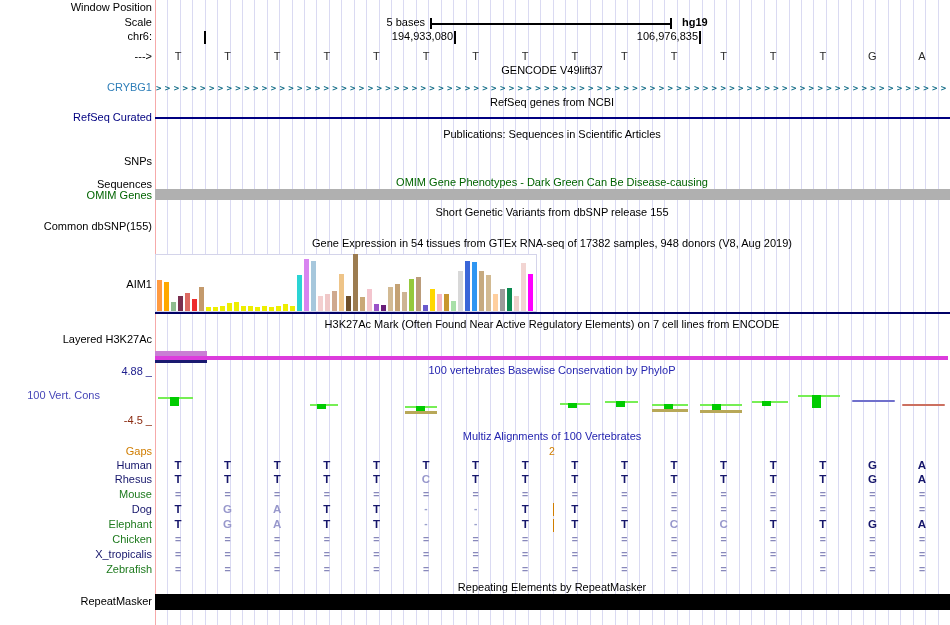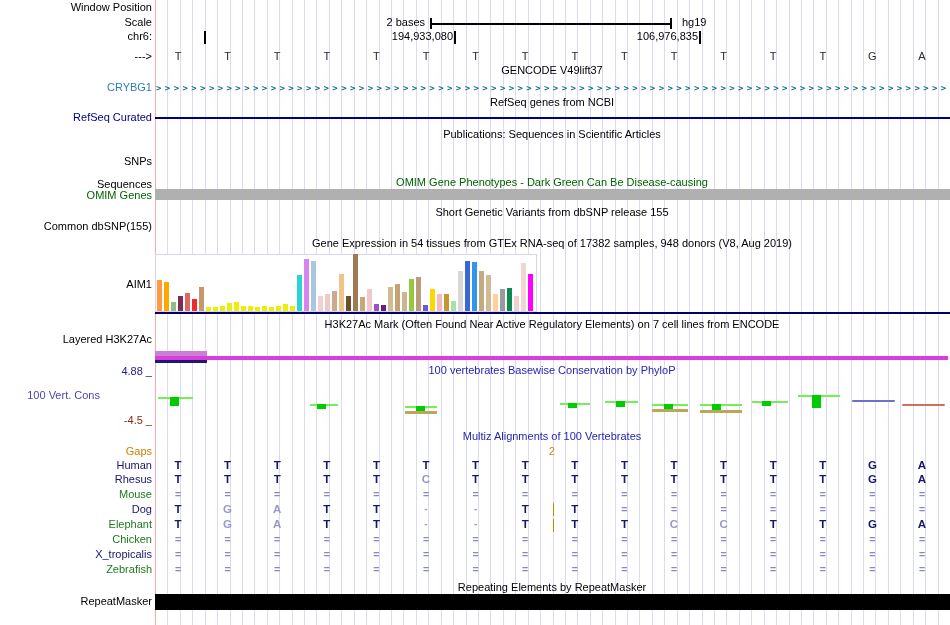--- a/index.html
+++ b/index.html
@@ -4,21 +4,21 @@
 <style>
   html,body{margin:0;padding:0;background:#fff;}
   #app{position:relative;width:950px;height:625px;background:#fff;overflow:hidden;
        font-family:"Liberation Sans","DejaVu Sans",sans-serif;font-size:11px;color:#000;}
   .abs{position:absolute;}
   .lbl{position:absolute;white-space:pre;line-height:12px;}
   .r{text-align:right;}
   .c{transform:translateX(-50%);white-space:pre;}
   #hdr-title{top:1px;left:517px;}
   #scale-label{top:16px;right:525px;}
-  #hg19{top:16px;left:682px;}
+  #hg19{top:16px;left:682px;font-weight:bold;}
   .cap{width:2px;height:11px;top:18px;background:#000;}
 </style>
 </head>
 <body>
 
 <div id="app">
   <div id="grid">
       <div style="position: absolute; left: 155px; top: 0px; width: 1px; height: 625px; background: rgb(246, 170, 170);"></div>
       <div style="position: absolute; left: 167.422px; top: 0px; width: 1px; height: 625px; background: rgb(218, 218, 242);"></div>
       <div style="position: absolute; left: 179.844px; top: 0px; width: 1px; height: 625px; background: rgb(218, 218, 242);"></div>
@@ -117,21 +117,21 @@
       <div style="position: absolute; left: 552px; top: 128px; transform: translateX(-50%); color: rgb(0, 0, 0); white-space: pre; line-height: 12px;">Publications: Sequences in Scientific Articles</div>
       <div style="position: absolute; left: 552px; top: 176px; transform: translateX(-50%); color: rgb(0, 100, 0); white-space: pre; line-height: 12px;">OMIM Gene Phenotypes - Dark Green Can Be Disease-causing</div>
       <div style="position: absolute; left: 552px; top: 206px; transform: translateX(-50%); color: rgb(0, 0, 0); white-space: pre; line-height: 12px;">Short Genetic Variants from dbSNP release 155</div>
       <div style="position: absolute; left: 552px; top: 237px; transform: translateX(-50%); color: rgb(0, 0, 0); white-space: pre; line-height: 12px;">Gene Expression in 54 tissues from GTEx RNA-seq of 17382 samples, 948 donors (V8, Aug 2019)</div>
       <div style="position: absolute; left: 552px; top: 318px; transform: translateX(-50%); color: rgb(0, 0, 0); white-space: pre; line-height: 12px;">H3K27Ac Mark (Often Found Near Active Regulatory Elements) on 7 cell lines from ENCODE</div>
       <div style="position: absolute; left: 552px; top: 364px; transform: translateX(-50%); color: rgb(37, 37, 176); white-space: pre; line-height: 12px;">100 vertebrates Basewise Conservation by PhyloP</div>
       <div style="position: absolute; left: 552px; top: 430px; transform: translateX(-50%); color: rgb(37, 37, 176); white-space: pre; line-height: 12px;">Multiz Alignments of 100 Vertebrates</div>
       <div style="position: absolute; left: 552px; top: 581px; transform: translateX(-50%); color: rgb(0, 0, 0); white-space: pre; line-height: 12px;">Repeating Elements by RepeatMasker</div>
     </div>
 
-  <div class="lbl r" id="scale-label">2 bases</div>
+  <div class="lbl r" id="scale-label">5 bases</div>
   <div class="abs" id="scale-line" style="left:430px;top:23px;width:242px;height:1.5px;background:#000;"></div>
   <div class="abs cap" style="left:430px;"></div>
   <div class="abs cap" style="left:670px;"></div>
   <div class="lbl" id="hg19">hg19</div>
   <div id="ruler">
       <div style="position: absolute; left: 204px; top: 31px; width: 1.5px; height: 13px; background: rgb(0, 0, 0);"></div>
       <div style="position: absolute; left: 454px; top: 31px; width: 1.5px; height: 13px; background: rgb(0, 0, 0);"></div>
       <div style="position: absolute; right: 497px; top: 30px; line-height: 13px;">194,933,080</div>
       <div style="position: absolute; left: 699px; top: 31px; width: 1.5px; height: 13px; background: rgb(0, 0, 0);"></div>
       <div style="position: absolute; right: 252px; top: 30px; line-height: 13px;">106,976,835</div>

